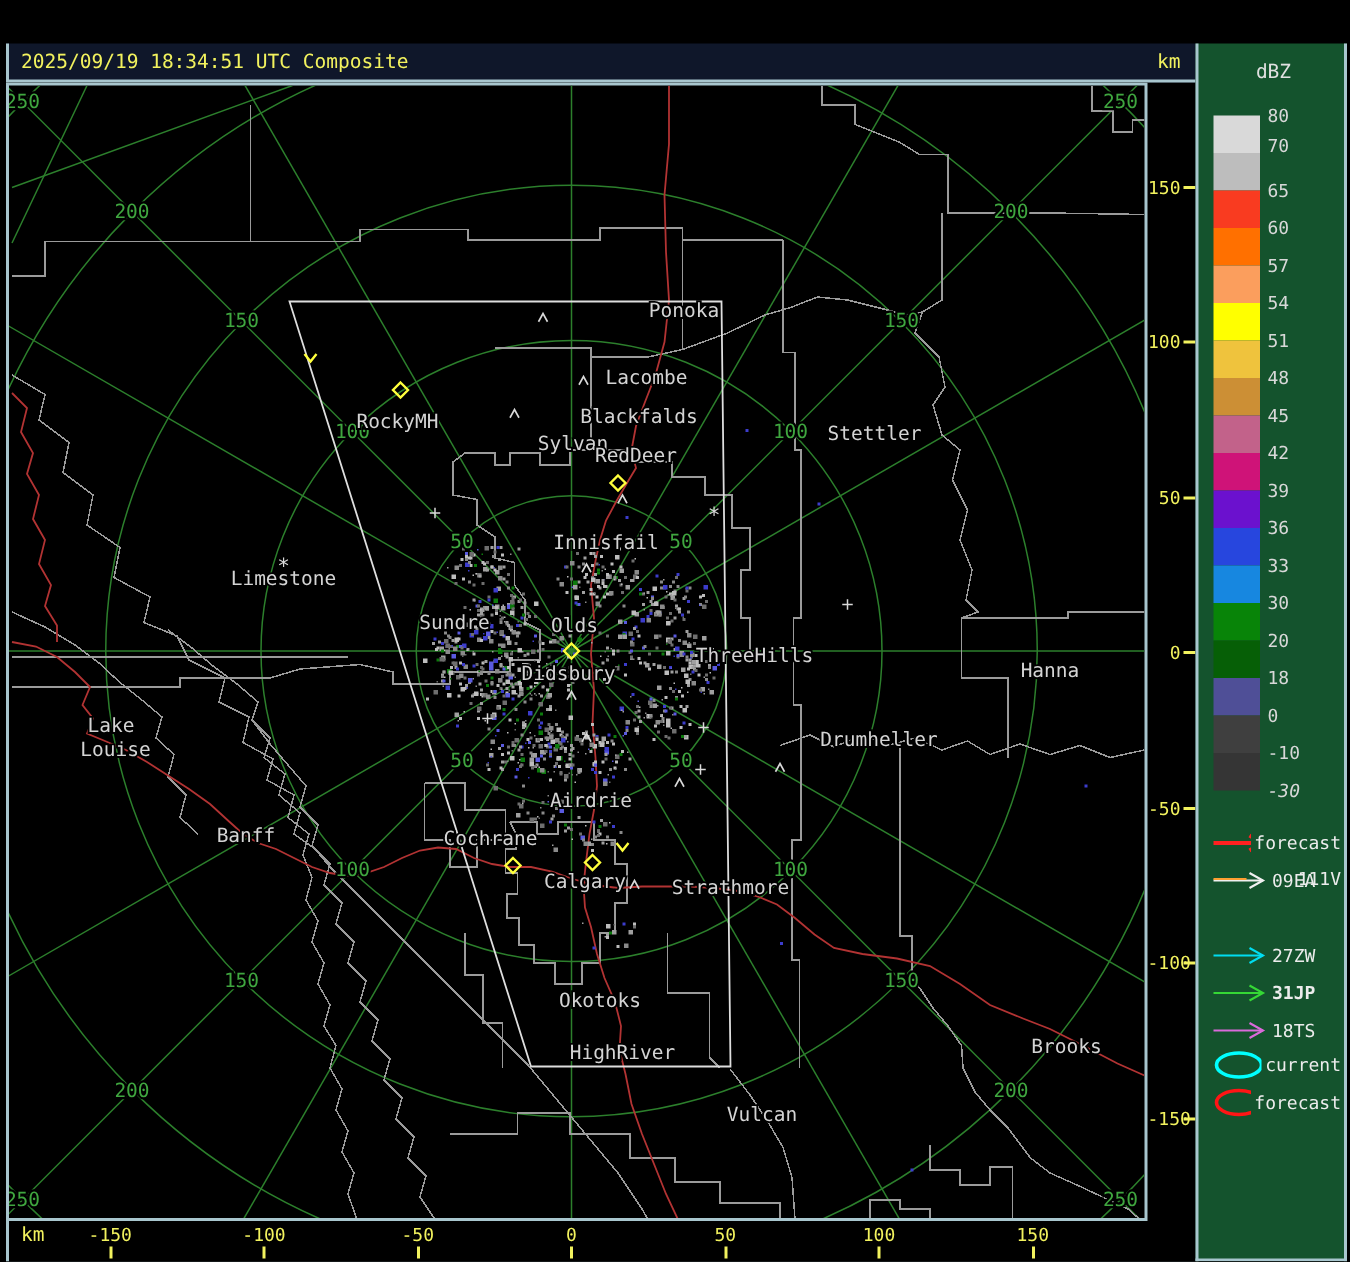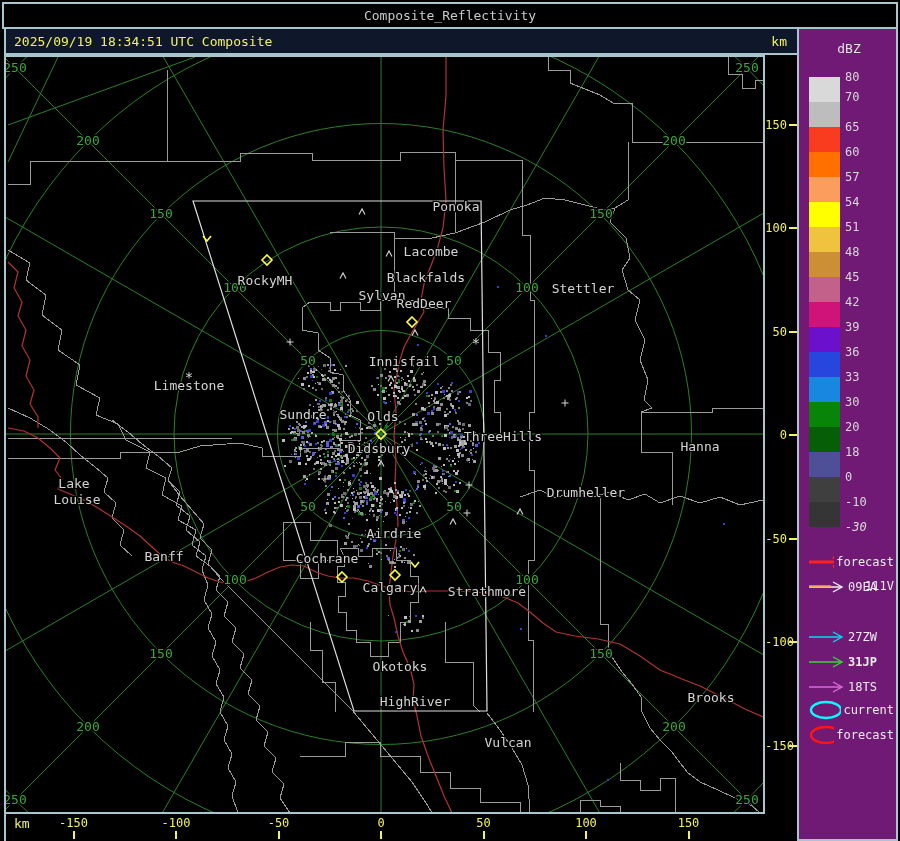--- a/index.html
+++ b/index.html
@@ -15,36 +15,33 @@
   .map-canvas{position:absolute;left:0;top:0;width:757px;height:755px;}
   .rightaxis{position:absolute;left:765px;top:55px;width:32px;height:759px;}
   .raxlab{position:absolute;width:22px;text-align:right;color:#f2f25e;font-size:12px;height:14px;line-height:14px;}
   .raxtick{position:absolute;left:24px;width:8px;height:2px;background:#f2f25e;}
   .bottomaxis{position:absolute;left:4px;top:814px;width:793px;height:27px;border-left:2px solid #a8c6ce;
               border-bottom:2px solid #a8c6ce;background:#000;}
   .baxlab{position:absolute;width:60px;text-align:center;color:#f2f25e;font-size:12px;top:2px;}
   .baxtick{position:absolute;top:17px;width:2px;height:8px;background:#f2f25e;}
   .bax-km{position:absolute;left:8px;top:2px;color:#f2f25e;font-size:13px;}
   .sidebar{position:absolute;left:797px;top:29px;width:97px;height:810px;border-left:2px solid #a8c6ce;
-           border-right:2px solid #a8c6ce;border-bottom:2px solid #a8c6ce;background:#701a75;}
+           border-right:2px solid #a8c6ce;border-bottom:2px solid #a8c6ce;background:#14532d;}
   .dbz-title{position:absolute;left:10px;top:12px;width:80px;text-align:center;color:#e0e0e0;font-size:13px;}
   .cbox{position:absolute;left:10px;width:31px;height:25px;}
   .clab{position:absolute;left:46px;width:44px;color:#d8d8d8;font-size:12px;height:14px;line-height:14px;}
   .legrow{position:absolute;left:7px;width:88px;height:18px;display:flex;align-items:center;}
   .legrow span{color:#ececec;font-size:12px;margin-left:2px;white-space:nowrap;}
   svg text{font-family:"DejaVu Sans Mono", monospace;}
 </style>
 </head>
 <body>
 
 <div class="screen">
 
-  <div class="titlebar">
-    <span>Composite_Reflectivity</span>
-  </div>
 
   <div class="headerrow">
     <span class="timestamp">2025/09/19 18:34:51 UTC Composite</span>
     <span class="hdr-km">km</span>
   </div>
 
   <div class="mapwrap">
     <div class="map-canvas" id="mapCanvas"><svg width="757" height="755" viewBox="6 57 757 755" xmlns="http://www.w3.org/2000/svg">
           <defs>
             <clipPath id="mc">

